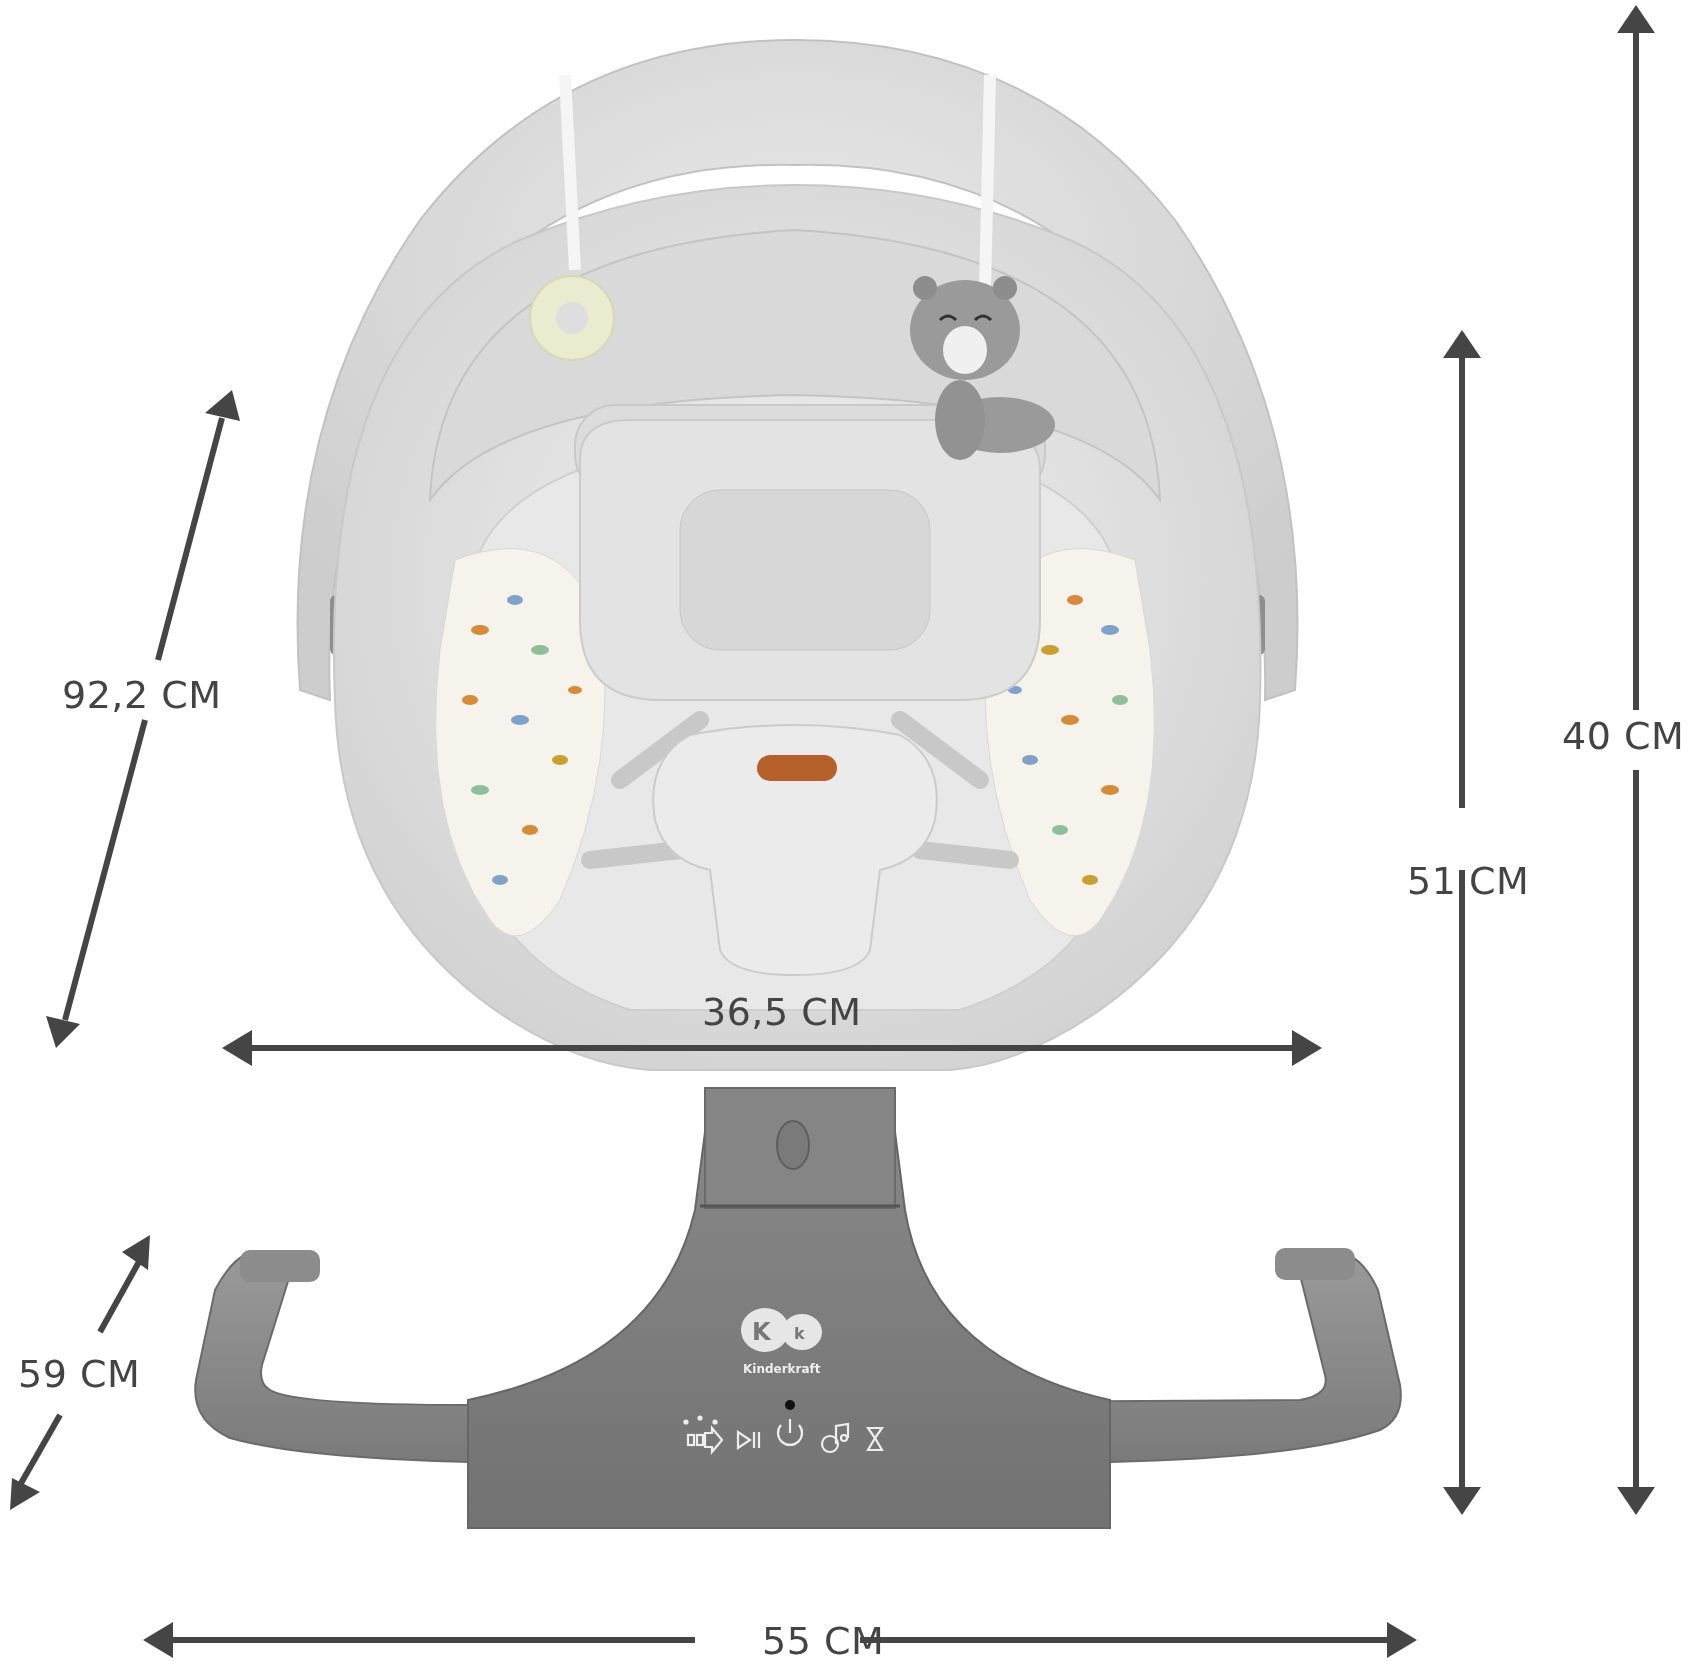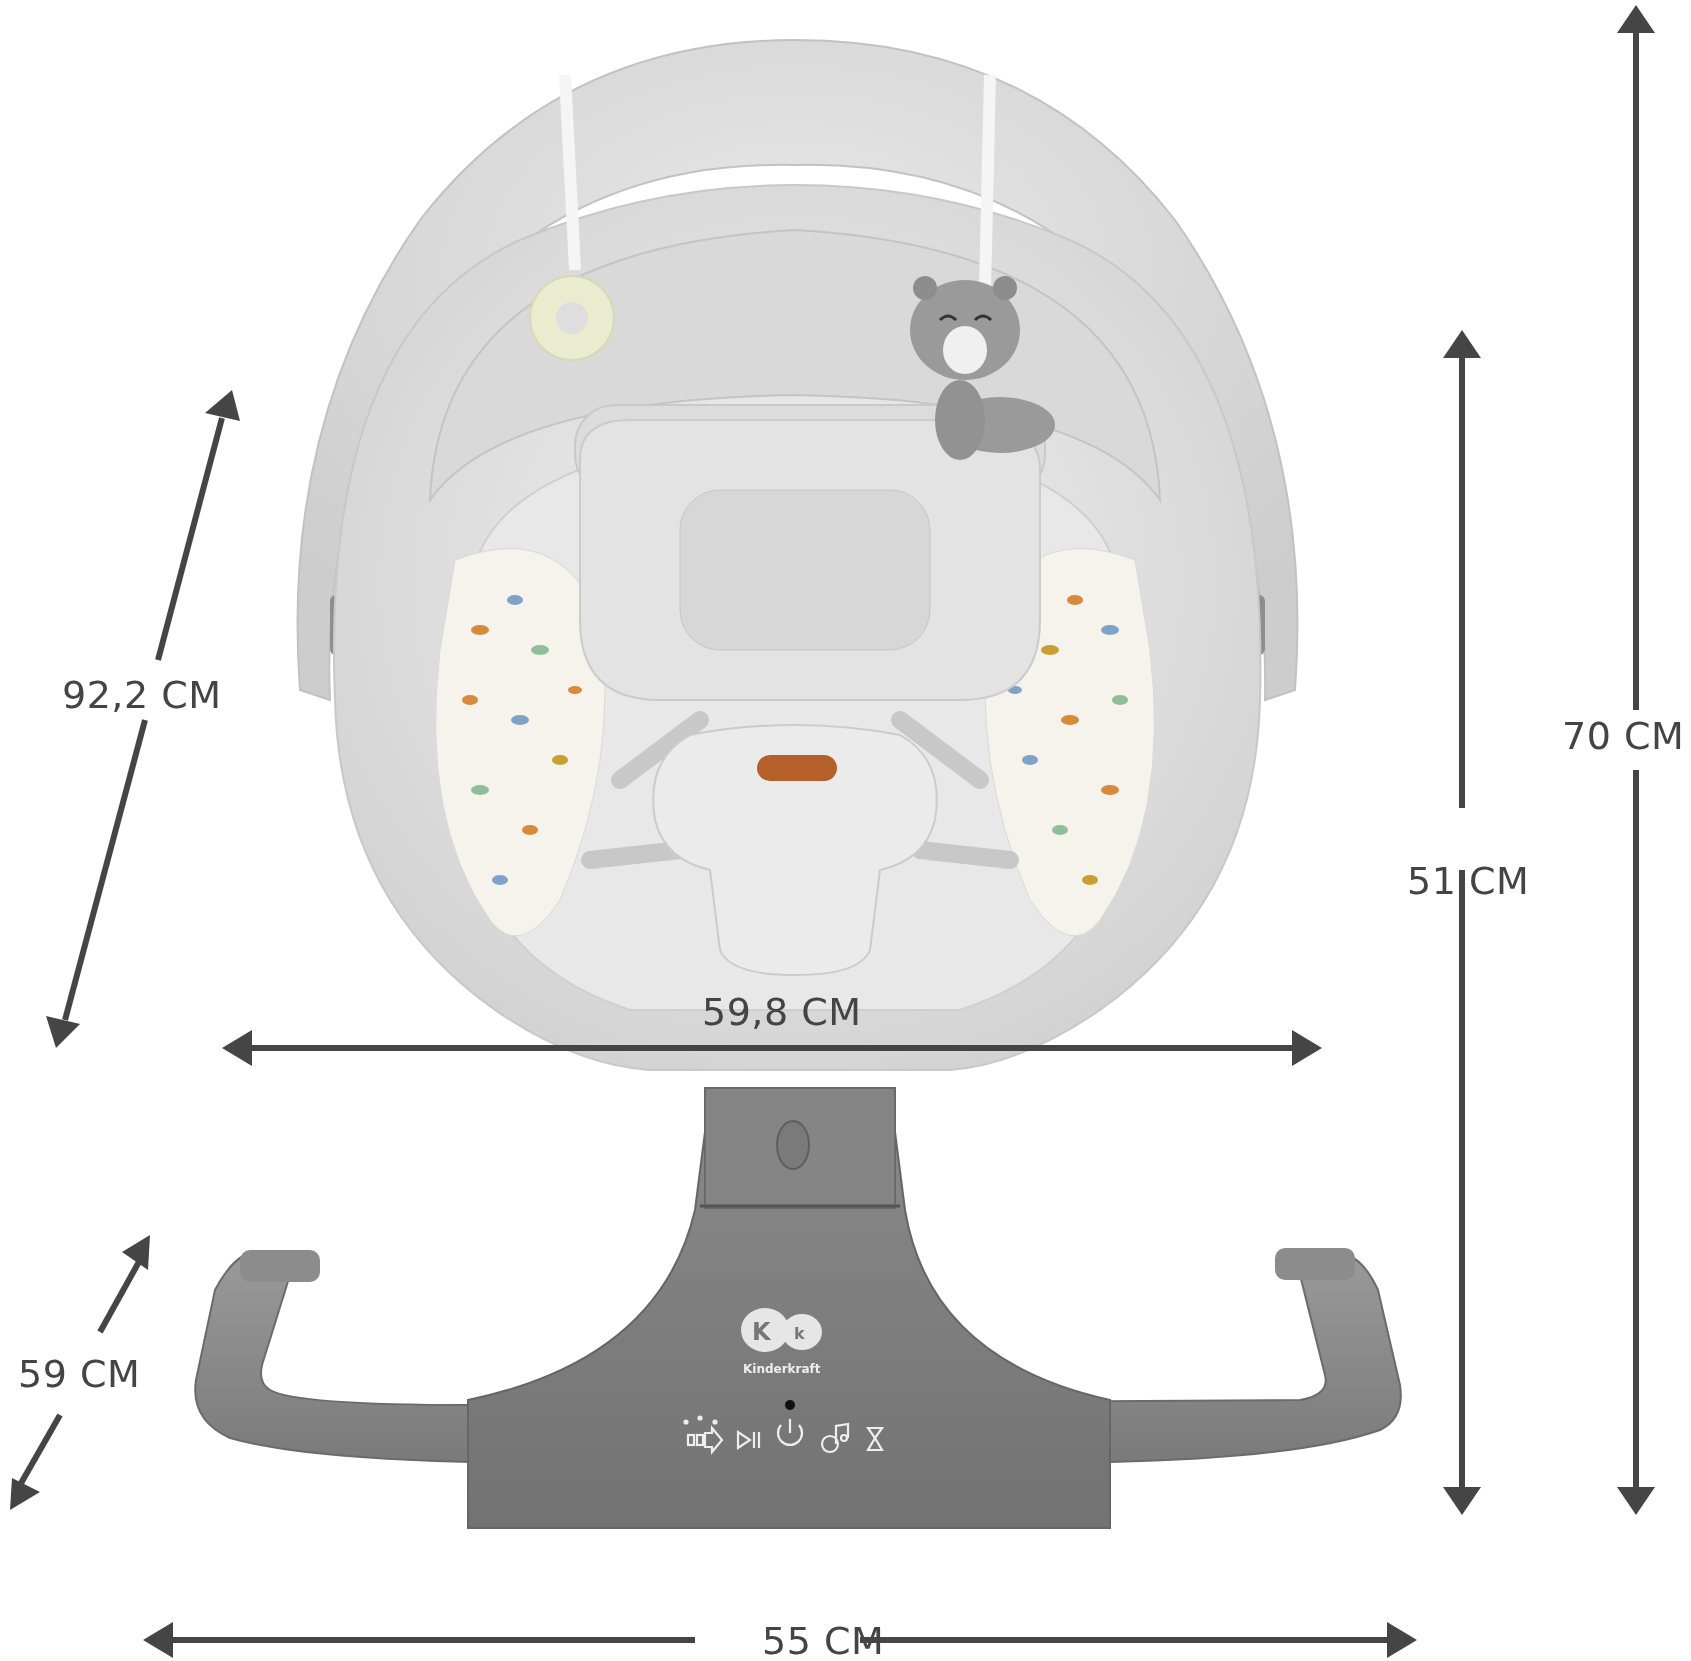--- a/index.html
+++ b/index.html
@@ -192,19 +192,19 @@
 
       <g>
         <line x1="140" y1="1260" x2="100" y2="1332"></line>
         <line x1="60" y1="1415" x2="20" y2="1485"></line>
         <path d="M150 1235 L122 1252 L148 1270 Z" stroke="none"></path>
         <path d="M10 1510 L12 1478 L40 1492 Z" stroke="none"></path>
       </g>
     </g>
   </svg>
 
-  <div class="dim-label" style="left:1562px; top:717px;">70 CM</div>
+  <div class="dim-label" style="left:1562px; top:717px;">40 CM</div>
   <div class="dim-label" style="left:1407px; top:822px;margin-top:40px;">51 CM</div>
-  <div class="dim-label" style="left:702px; top:993px;">59,8 CM</div>
+  <div class="dim-label" style="left:702px; top:993px;">36,5 CM</div>
   <div class="dim-label" style="left:718px; top:1622px;margin-left:44px;">55 CM</div>
   <div class="dim-label" style="left:62px; top:676px;">92,2 CM</div>
   <div class="dim-label" style="left:18px; top:1355px;text-align:right;">59 CM</div>
 </div>
 
 </body></html>

